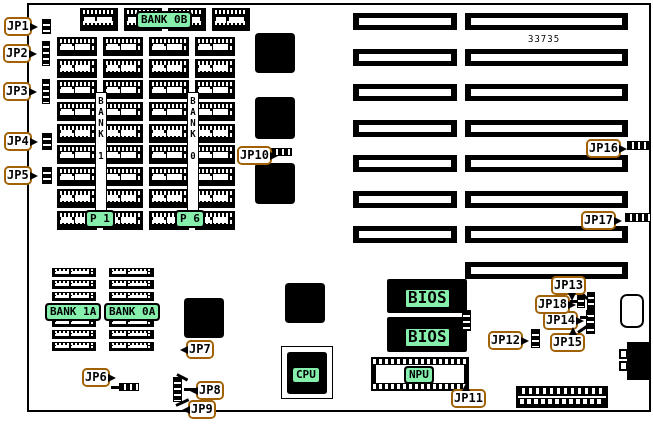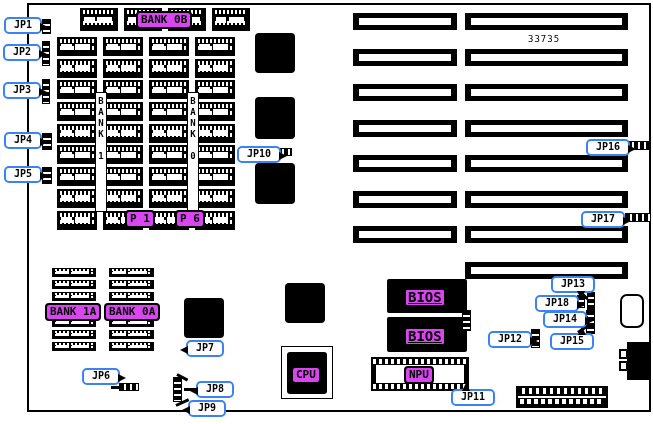--- a/index.html
+++ b/index.html
@@ -30,32 +30,32 @@
   
   .slotcol{position:absolute;display:flex;flex-direction:column;gap:18.5px;}
   .slot{position:relative;background:#000;height:17px;flex:none;width:100%;}
   .slot::after{content:"";position:absolute;left:6px;right:6px;top:5px;bottom:5px;background:#fff;}
 
   .blk{position:absolute;background:#000;border-radius:4px;}
 
   .jmp-v{position:absolute;background:repeating-linear-gradient(180deg,#000 0 4px,#fff 4px 6px);border:1px solid #000;z-index:4;}
   .jmp-h{position:absolute;background:repeating-linear-gradient(90deg,#000 0 4px,#fff 4px 6px);border:1px solid #000;z-index:4;}
 
-  .jp{position:absolute;z-index:6;background:#fff;border:2px solid #3b82f6;border-radius:5px;
-      padding:1px 8px 2px;font-weight:bold;font-size:10px;line-height:1;white-space:nowrap;}
+  .jp{position:absolute;z-index:6;background:#fff;border:2px solid #a16207;border-radius:5px;
+      padding:1px 1px 2px;font-weight:bold;font-size:12px;line-height:1;white-space:nowrap;}
   .jp .tr{position:absolute;right:-8px;top:4px;width:0;height:0;border-left:8px solid #000;border-top:4px solid transparent;border-bottom:4px solid transparent;}
   .jp .tl{position:absolute;left:-8px;top:4px;width:0;height:0;border-right:8px solid #000;border-top:4px solid transparent;border-bottom:4px solid transparent;}
   .jp .tu{position:absolute;top:-8px;left:9px;width:0;height:0;border-bottom:8px solid #000;border-left:4px solid transparent;border-right:4px solid transparent;}
   .jp .tu-r{position:absolute;top:-8px;right:6px;width:0;height:0;border-bottom:8px solid #000;border-left:4px solid transparent;border-right:4px solid transparent;}
   .jp .td{position:absolute;bottom:-8px;right:8px;width:0;height:0;border-top:8px solid #000;border-left:4px solid transparent;border-right:4px solid transparent;}
   .lead{position:absolute;background:#000;z-index:5;}
 
-  .box{position:absolute;z-index:4;background:#d946ef;border:2px solid #000;border-radius:4px;
+  .box{position:absolute;z-index:4;background:#86efac;border:2px solid #000;border-radius:4px;
        padding:1px 3px 2px;font-weight:bold;font-size:11px;line-height:1;white-space:nowrap;}
-  .box-s{border-width:1px;font-size:14px;padding:0 2px 1px;border-radius:2px;text-decoration:underline;}
+  .box-s{border-width:1px;font-size:16px;padding:0 2px 1px;border-radius:2px;}
 
   .vstrip{position:absolute;top:92px;width:12px;height:120px;background:#fff;border:1px solid #000;z-index:3;
     writing-mode:vertical-rl;text-orientation:upright;font-weight:bold;font-size:9px;line-height:10px;
     letter-spacing:1px;padding-top:3px;}
 
   #part-number{position:absolute;left:528px;top:34px;font-size:9px;letter-spacing:1px;z-index:2;}
 
   
   #cpu-socket{position:absolute;left:281px;top:346px;width:52px;height:53px;border:1px solid #000;}
   #cpu-chip{position:absolute;left:287px;top:352px;width:40px;height:42px;background:#000;border-radius:3px;}
@@ -123,21 +123,21 @@
       <div class="dip"></div>
       <div class="dip"></div>
       <div class="dip"></div>
       <div class="dip"></div>
       <div class="dip"></div>
       <div class="dip"></div>
       <div class="dip"></div>
     </div>
   <div class="vstrip" style="left:95px;">BANK 1</div>
   <div class="vstrip" style="left:187px;">BANK 0</div>
-  <div class="box" style="left:85px;top:210px;margin-left:40px;">
+  <div class="box" style="left:85px;top:210px;">
     <span>P 1</span>
   </div>
   <div class="box" style="left:175px;top:210px;">
     <span>P 6</span>
   </div>
 
   <div class="blk" style="left:255px;top:33px;width:40px;height:40px;"></div>
   <div class="blk" style="left:255px;top:97px;width:40px;height:42px;"></div>
   <div class="blk" style="left:255px;top:163px;width:40px;height:41px;"></div>
   <div class="blk" style="left:184px;top:298px;width:40px;height:40px;"></div>

